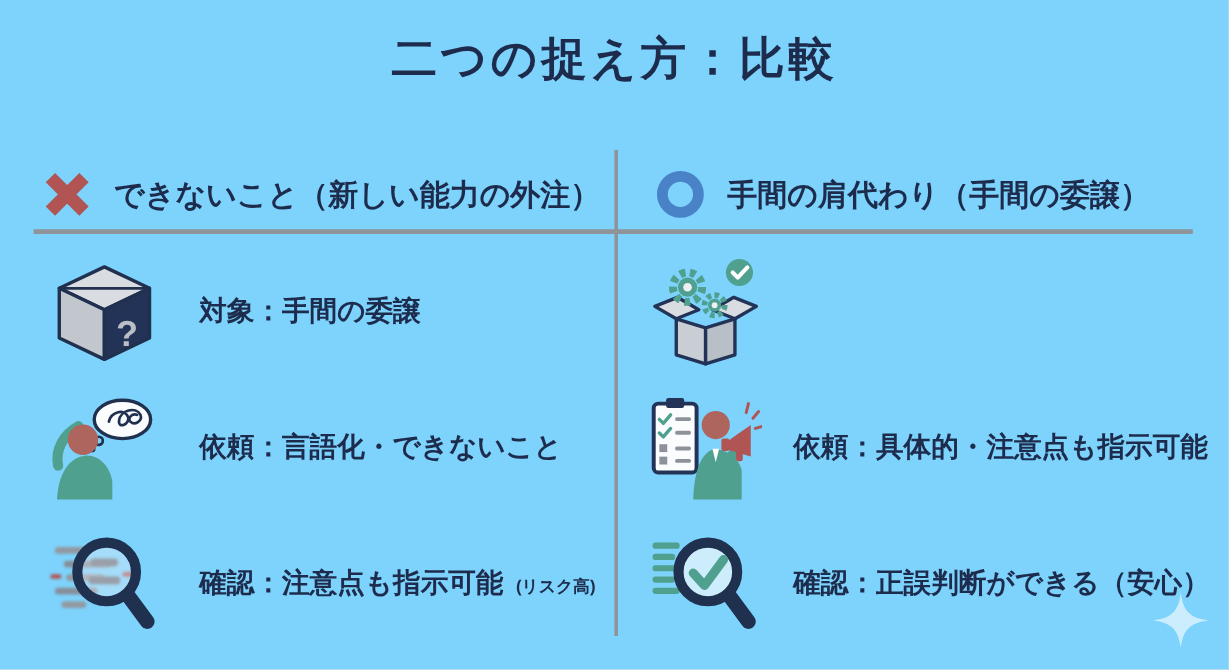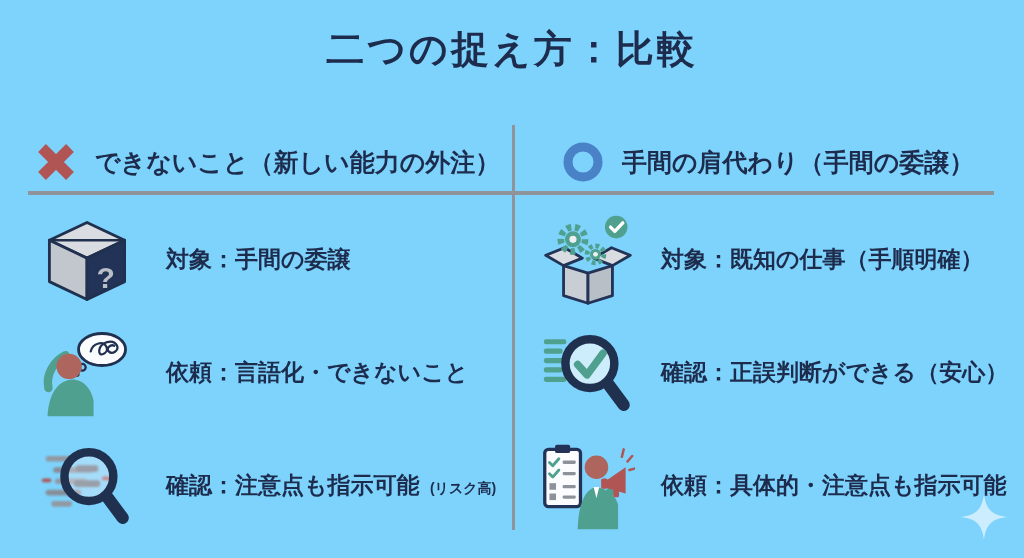--- a/index.html
+++ b/index.html
@@ -18,21 +18,21 @@
   .vline{position:absolute;left:512px;top:0;width:3px;height:405px;background:#8f939a;}
   .hline{position:absolute;left:28px;top:66px;width:966px;height:4px;background:#8f939a;}
   .col{position:absolute;top:4px;height:100%;}
   .col.left{left:0;width:512px;}
   .col.right{left:515px;width:509px;}
   .col-header{
     height:66px;display:flex;align-items:center;gap:17px;
     font-size:25px;font-weight:bold;white-space:nowrap;
   }
   .col.left  .col-header{padding-left:34px;}
-  .col.right .col-header{padding-left:46px;}
+  .col.right .col-header{padding-left:30px;}
   .hicon{width:44px;height:44px;flex:0 0 auto;}
   .hicon svg{width:100%;height:100%;display:block;}
   .rows{position:absolute;top:74px;left:0;right:0;}
   .row{height:113px;display:flex;align-items:center;}
   .ricon{width:94px;height:94px;flex:0 0 auto;}
   .ricon svg{width:100%;height:100%;display:block;}
   .col.left  .ricon{margin-left:40px;}
   .col.right .ricon{margin-left:26px;}
   .rtext{margin-left:32px;font-size:23px;font-weight:bold;white-space:nowrap;}
   .col.right .rtext{margin-left:26px;}
@@ -144,37 +144,20 @@
                 <circle cx="34" cy="28" r="8.5" fill="#4fa08e"></circle>
                 <circle cx="34" cy="28" r="3.8" fill="#edeff3"></circle>
                 <circle cx="58" cy="44" r="9" fill="none" stroke="#4fa08e" stroke-width="5" stroke-dasharray="4 3"></circle>
                 <circle cx="58" cy="44" r="5.8" fill="#4fa08e"></circle>
                 <circle cx="58" cy="44" r="2.6" fill="#edeff3"></circle>
               </g>
               <circle cx="80" cy="15" r="12" fill="#4fa08e"></circle>
               <path d="M74,15 l4.5,4.5 L87,10.5" fill="none" stroke="#ffffff" stroke-width="3.6" stroke-linecap="round" stroke-linejoin="round"></path>
             </svg>
           </span>
-          <span class="rtext"><span>対象：既知の仕事（手順明確）</span><span class="note"></span></span>
-        </div>
-
-        <div class="row">
-          <span class="ricon">
-            <svg viewBox="0 0 100 100">
-              <rect x="3" y="14" width="24" height="5.5" rx="2.5" fill="#4fa08e"></rect>
-              <rect x="3" y="24" width="20" height="5.5" rx="2.5" fill="#4fa08e"></rect>
-              <rect x="3" y="34" width="25" height="5.5" rx="2.5" fill="#4fa08e"></rect>
-              <rect x="3" y="44" width="20" height="5.5" rx="2.5" fill="#4fa08e"></rect>
-              <rect x="3" y="54" width="24" height="5.5" rx="2.5" fill="#4fa08e"></rect>
-              <circle cx="52" cy="40" r="26" fill="rgba(250,251,252,0.65)" stroke="#20304f" stroke-width="9"></circle>
-              <path d="M39,41 L49,52 L66,29" fill="none" stroke="#4fa08e" stroke-width="8" stroke-linecap="round" stroke-linejoin="round"></path>
-              <line x1="71" y1="61" x2="88" y2="84" stroke="#20304f" stroke-width="13" stroke-linecap="round"></line>
-            </svg>
-          </span>
-          <span class="rtext"><span>確認：正誤判断ができる（安心）</span><span class="note"></span></span>
         </div>
 
         <div class="row">
           <span class="ricon">
             <svg viewBox="0 0 100 100">
               <rect x="4" y="11" width="38" height="61" rx="4" fill="#fbfcfd" stroke="#223357" stroke-width="3.5"></rect>
               <rect x="15" y="6" width="16" height="9" rx="2" fill="#223357"></rect>
               <path d="M9,25 l3.5,3.5 L19,21" fill="none" stroke="#4fa08e" stroke-width="3" stroke-linecap="round" stroke-linejoin="round"></path>
               <path d="M9,37 l3.5,3.5 L19,33" fill="none" stroke="#4fa08e" stroke-width="3" stroke-linecap="round" stroke-linejoin="round"></path>
               <rect x="9" y="47" width="7" height="7" fill="#8d929a"></rect>
@@ -189,20 +172,36 @@
               <polygon points="56,51 62,51 59,63" fill="#ffffff"></polygon>
               <polygon points="70,44 90,30 90,58 70,52" fill="#b05454"></polygon>
               <rect x="64" y="42" width="7" height="11" rx="2" fill="#b05454"></rect>
               <rect x="77" y="52" width="6" height="10" rx="2" fill="#b05454"></rect>
               <path d="M92,24 l5,-6 M94,33 l7,-2 M86,19 l2,-8" stroke="#b05454" stroke-width="2.6" stroke-linecap="round" fill="none"></path>
             </svg>
           </span>
           <span class="rtext"><span>依頼：具体的・注意点も指示可能</span><span class="note"></span></span>
         </div>
 
+        <div class="row">
+          <span class="ricon">
+            <svg viewBox="0 0 100 100">
+              <rect x="3" y="14" width="24" height="5.5" rx="2.5" fill="#4fa08e"></rect>
+              <rect x="3" y="24" width="20" height="5.5" rx="2.5" fill="#4fa08e"></rect>
+              <rect x="3" y="34" width="25" height="5.5" rx="2.5" fill="#4fa08e"></rect>
+              <rect x="3" y="44" width="20" height="5.5" rx="2.5" fill="#4fa08e"></rect>
+              <rect x="3" y="54" width="24" height="5.5" rx="2.5" fill="#4fa08e"></rect>
+              <circle cx="52" cy="40" r="26" fill="rgba(250,251,252,0.65)" stroke="#20304f" stroke-width="9"></circle>
+              <path d="M39,41 L49,52 L66,29" fill="none" stroke="#4fa08e" stroke-width="8" stroke-linecap="round" stroke-linejoin="round"></path>
+              <line x1="71" y1="61" x2="88" y2="84" stroke="#20304f" stroke-width="13" stroke-linecap="round"></line>
+            </svg>
+          </span>
+          <span class="rtext"><span>確認：正誤判断ができる（安心）</span><span class="note"></span></span>
+        </div>
+
       </div>
     </section>
   </div>
 
   <div class="sparkle">
     <svg viewBox="0 0 48 48">
       <path d="M24 0 C26 16 32 22 48 24 C32 26 26 32 24 48 C22 32 16 26 0 24 C16 22 22 16 24 0 Z" fill="#ffffff"></path>
     </svg>
   </div>
 

